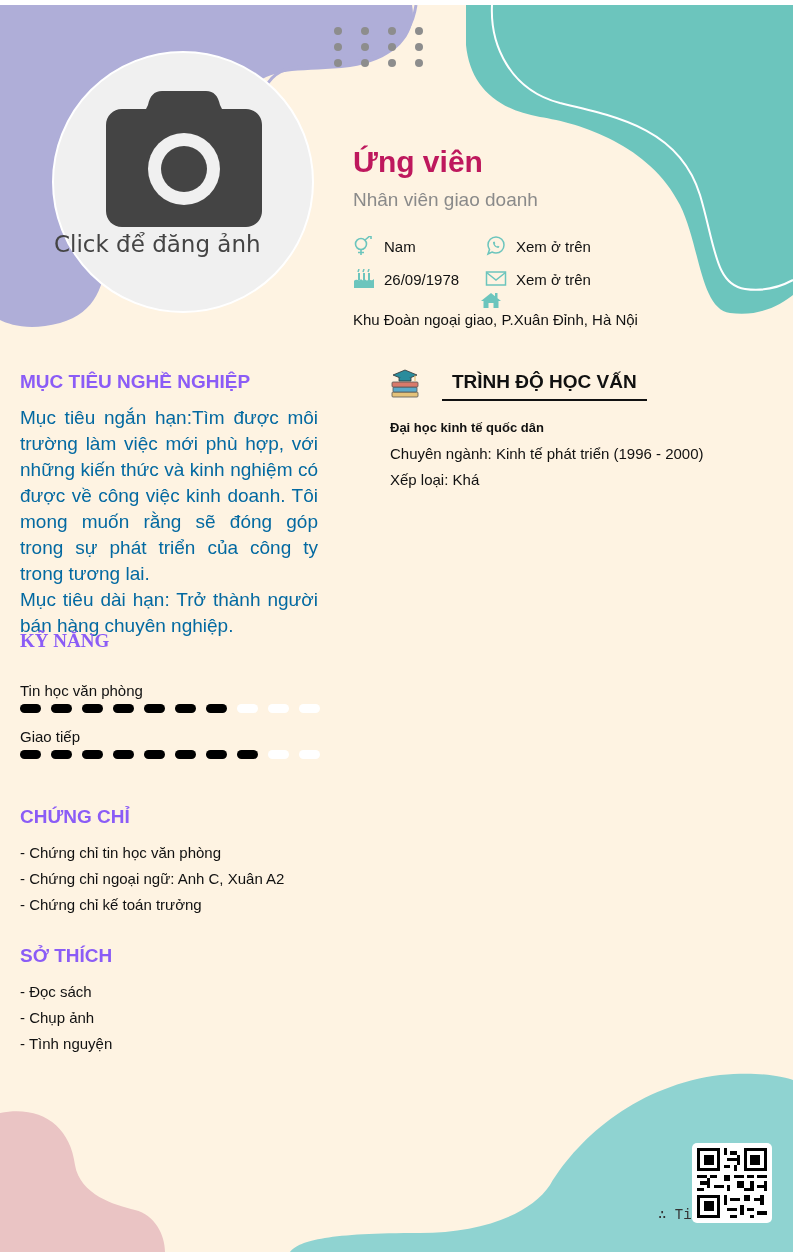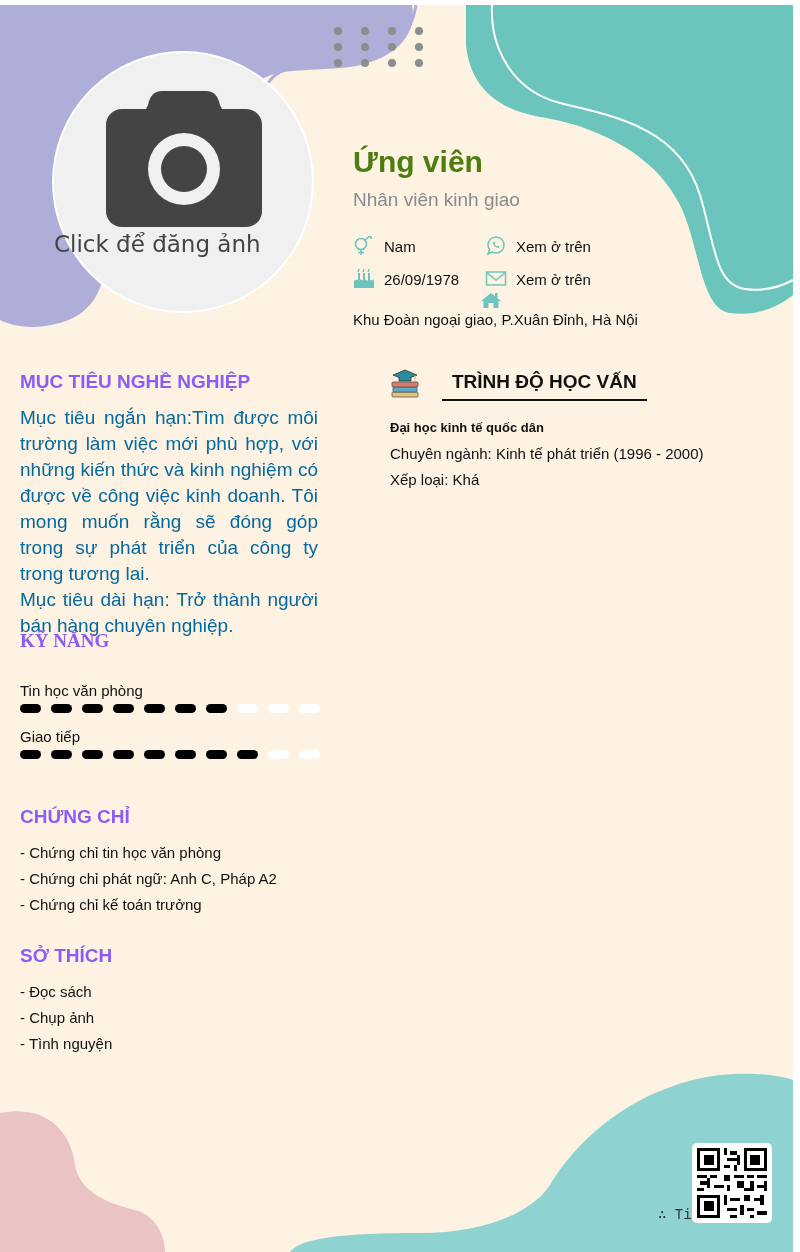--- a/index.html
+++ b/index.html
@@ -8,21 +8,21 @@
   .page { position: absolute; left: 0; top: 5px; width: 793px; height: 1247px;
           background: #fef3e2; overflow: hidden; }
   .deco { position: absolute; left: 0; top: 0; }
   .avatar { position: absolute; left: 52px; top: 46px; width: 262px; height: 262px;
             border-radius: 50%; background: #f0f0f0; border: 2px solid #ffffff;
             box-sizing: border-box; cursor: pointer; }
   .avatar svg { position: absolute; left: 52px; top: 38px; }
   .avatar-label { position: absolute; left: 0; right: 0; top: 178px; text-align: left;
                   font-size: 23px; color: #444; font-family: "DejaVu Sans", sans-serif; }
   .name { position: absolute; left: 353px; top: 140px; font-size: 30px; font-weight: bold;
-          color: #4d7c0f; }
+          color: #be185d; }
   .role { position: absolute; left: 353px; top: 184px; font-size: 19px; color: #8a8a8a; }
   .contact { position: absolute; font-size: 15px; color: #111; display: flex; align-items: center; }
   .contact .ic { width: 22px; height: 20px; margin-right: 9px; display: inline-flex; }
   .sec-title { position: absolute; left: 20px; font-size: 19px; font-weight: bold; color: #8b5cf6; }
   .para { position: absolute; left: 20px; width: 298px; font-size: 19px; line-height: 26px;
           text-align: justify; color: #0369a1; }
   .para p { margin: 0; }
   .skill-label { position: absolute; left: 20px; font-size: 15px; }
   .skill-bar { position: absolute; left: 20px; display: flex; }
   .pill { width: 21px; height: 9px; border-radius: 5px; margin-right: 10px; background: #000; }
@@ -77,21 +77,21 @@
   <div class="avatar">
     <svg width="156" height="136" viewBox="0 0 156 136">
       <path d="M42,14 C44,5 48,0 56,0 L100,0 C108,0 112,5 114,14 L116,18 L140,18 C149,18 156,25 156,34 L156,120 C156,129 149,136 140,136 L16,136 C7,136 0,129 0,120 L0,34 C0,25 7,18 16,18 L40,18 Z" fill="#444444"></path>
       <circle cx="78" cy="78" r="36" fill="#f0f0f0"></circle>
       <circle cx="78" cy="78" r="23" fill="#444444"></circle>
     </svg>
     <div class="avatar-label">Click để đăng ảnh</div>
   </div>
 
   <div class="name">Ứng viên</div>
-  <div class="role">Nhân viên kinh giao</div>
+  <div class="role">Nhân viên giao doanh</div>
 
   <div class="contact" style="left:353px; top:231px;">
     <span class="ic">
       <svg width="22" height="20" viewBox="0 0 22 20">
           <circle cx="8" cy="8" r="5.5" fill="none" stroke="#6cc5bd" stroke-width="1.6"></circle>
           <path d="M12,4 L18,-1 M14,-1 L18,-1 L18,3 M8,13.5 L8,19 M5,16.5 L11,16.5" stroke="#6cc5bd" stroke-width="1.6" fill="none"></path>
         </svg>
     </span>
     <span>Nam</span>
   </div>
@@ -165,21 +165,21 @@
     <span class="pill"></span>
     <span class="pill"></span>
     <span class="pill"></span>
     <span class="pill off"></span>
     <span class="pill off"></span>
   </div>
 
   <div class="sec-title" style="top:801px;">CHỨNG CHỈ</div>
   <div class="list" style="top:835px;">
     <div>- Chứng chỉ tin học văn phòng</div>
-    <div>- Chứng chỉ phát ngữ: Anh C, Pháp A2</div>
+    <div>- Chứng chỉ ngoại ngữ: Anh C, Xuân A2</div>
     <div>- Chứng chỉ kế toán trưởng</div>
   </div>
 
   <div class="sec-title" style="top:940px;">SỞ THÍCH</div>
   <div class="list" style="top:974px;">
     <div>- Đọc sách</div>
     <div>- Chụp ảnh</div>
     <div>- Tình nguyện</div>
   </div>
 

